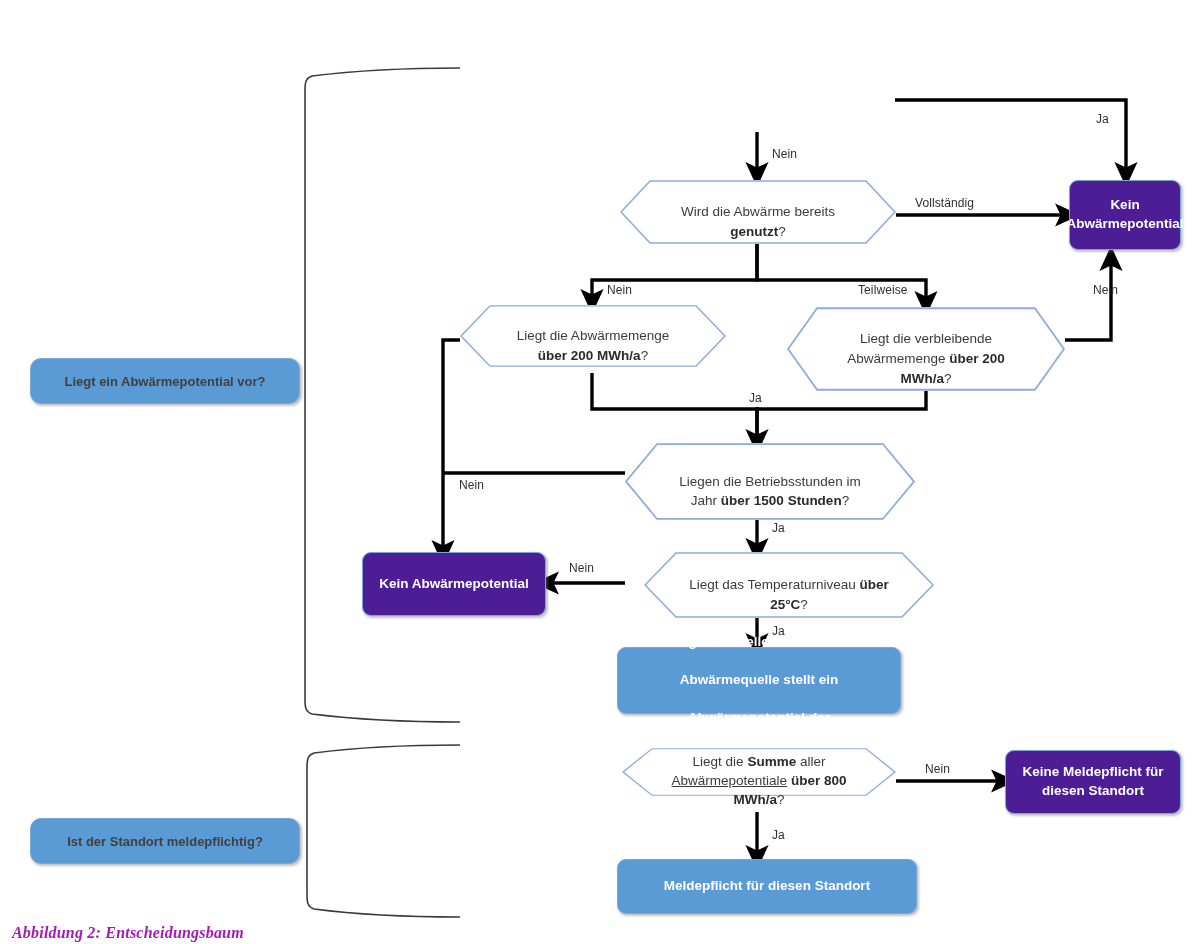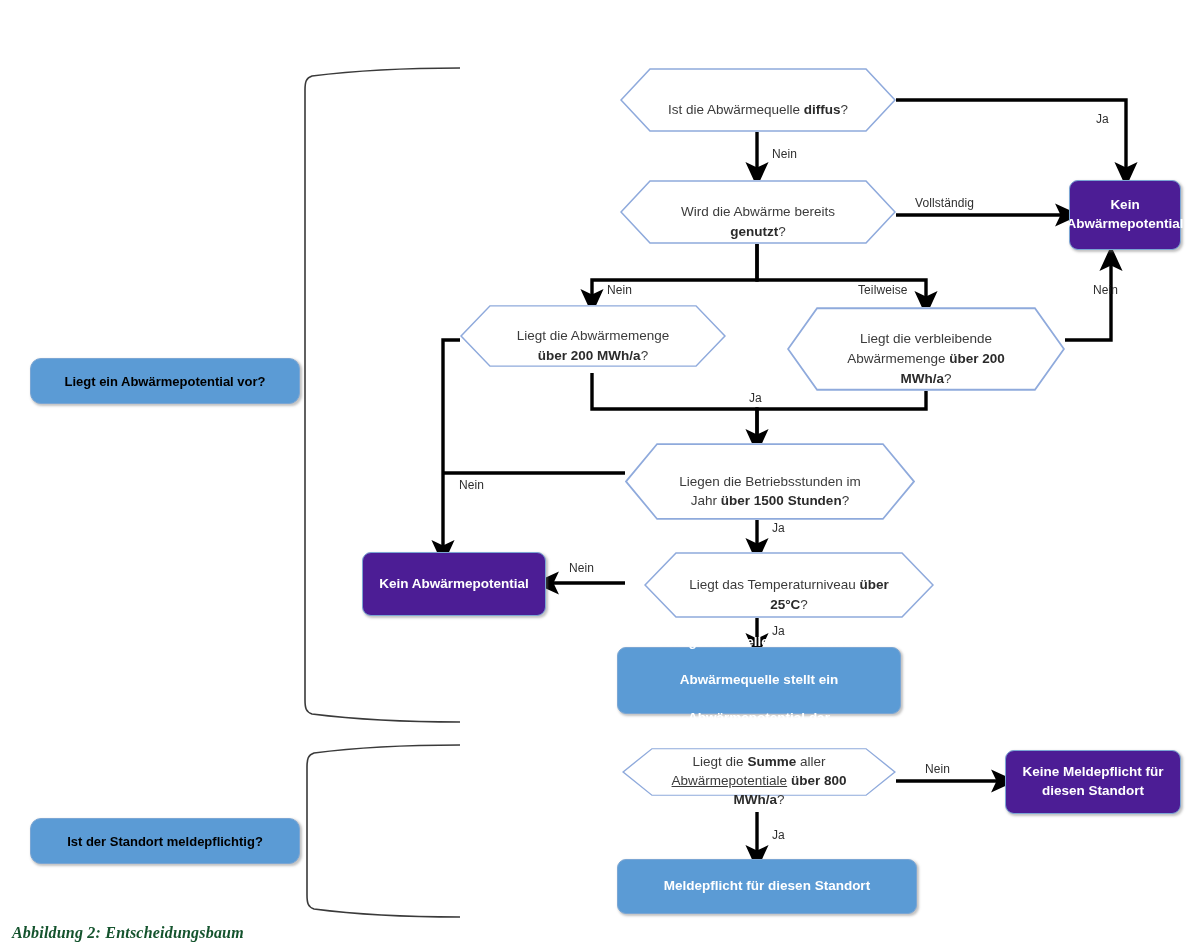--- a/index.html
+++ b/index.html
@@ -80,21 +80,21 @@
   .box u { text-decoration: underline; }
 
   
   .pill {
     position: absolute;
     box-sizing: border-box;
     border-radius: 11px;
     background: #5B9BD5;
     border: 1.4px solid #7ba6d4;
     box-shadow: 1.5px 1.5px 2.5px rgba(120,120,120,0.45);
-    color: #000000;
+    color: #404040;
     font-weight: bold;
     font-size: 13px;
     display: flex;
     align-items: center;
     justify-content: center;
     text-align: center;
     z-index: 6;
   }
 
   
@@ -109,21 +109,21 @@
 
   
   .caption {
     position: absolute;
     left: 12px;
     top: 924px;
     font-family: "Liberation Serif", serif;
     font-style: italic;
     font-weight: bold;
     font-size: 16px;
-    color: #14532d;
+    color: #a21caf;
     letter-spacing: 0.2px;
     z-index: 8;
   }
 </style>
 </head>
 <body>
 
 <div id="stage">
 
   <svg id="wires" viewBox="0 0 1200 944" xmlns="http://www.w3.org/2000/svg">
@@ -175,28 +175,20 @@
   </svg>
 
   <div class="pill" style="left:30px; top:358px; width:270px; height:46px;">
     <span>Liegt ein Abwärmepotential vor?</span>
   </div>
 
   <div class="pill" style="left:30px; top:818px; width:270px; height:46px;">
     <span>Ist der Standort meldepflichtig?</span>
   </div>
 
-  <div class="hex" style="left:620px; top:68px; width:276px; height:64px;">
-    <svg class="hexbg" viewBox="0 0 276 64" preserveAspectRatio="none">
-      <polygon points="30,1 246,1 275,32 246,63 30,63 1,32" fill="#ffffff" stroke="#8FAADC" stroke-width="1.6"></polygon>
-    </svg>
-    <div class="htxt">
-      <span>Ist die Abwärmequelle </span><b>diffus</b><span>?</span>
-    </div>
-  </div>
 
   <div class="hex" style="left:620px; top:180px; width:276px; height:64px;">
     <svg class="hexbg" viewBox="0 0 276 64" preserveAspectRatio="none">
       <polygon points="30,1 246,1 275,32 246,63 30,63 1,32" fill="#ffffff" stroke="#8FAADC" stroke-width="1.6"></polygon>
     </svg>
     <div class="htxt">
       <span>Wird die Abwärme bereits </span><b>genutzt</b><span>?</span>
     </div>
   </div>
 

